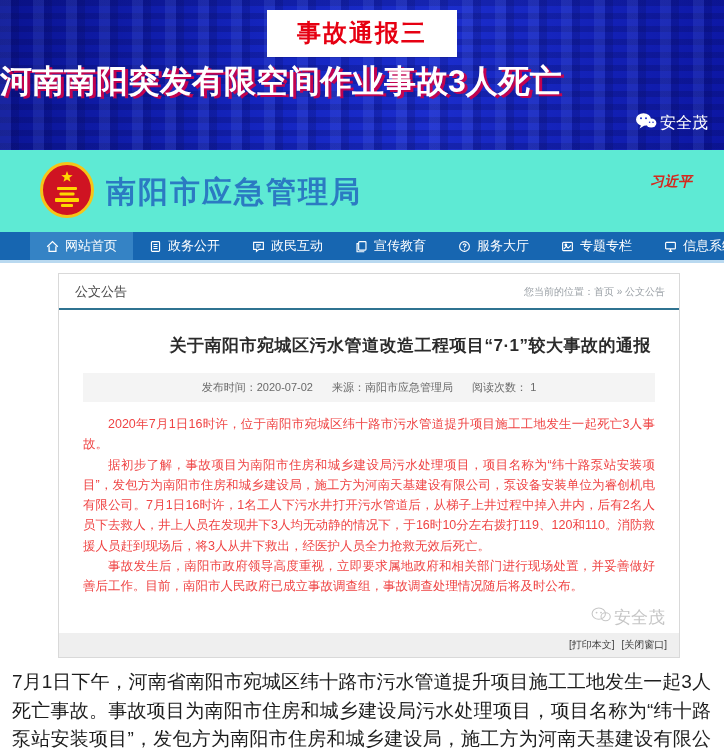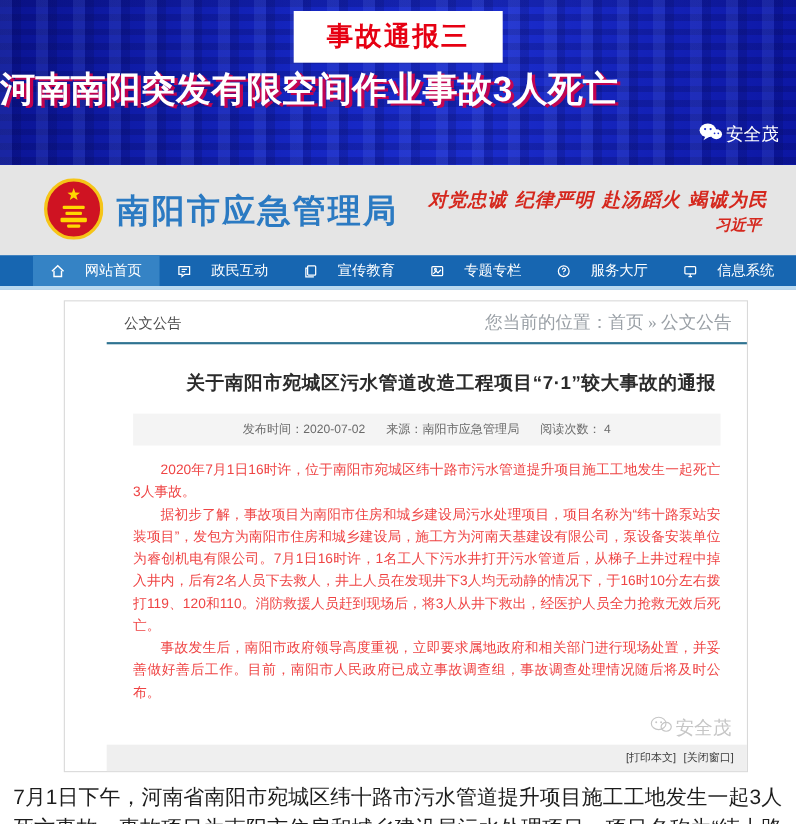--- a/index.html
+++ b/index.html
@@ -33,56 +33,56 @@
     white-space:nowrap;
   }
   .banner-watermark{
     position:absolute; right:16px; bottom:16px; z-index:3;
     display:flex; align-items:center; gap:3px; color:#ffffff; font-size:16px;
   }
 
   
   .site-header{
     display:flex; align-items:flex-start;
-    padding:10px 26px 10px 40px; height:82px; background:#e5e5e5;
+    padding:10px 26px 10px 40px; height:82px; background:#5eead4;
   }
   .emblem{ flex:0 0 auto; margin-top:2px; }
   .org-name{
     color:#2b7ac2; font-size:30px; font-weight:bold;
     margin-left:12px; margin-top:12px; letter-spacing:2px; white-space:nowrap;
   }
   .motto{ margin-left:auto; margin-top:10px; text-align:right;
     color:#d5281e; font-family:"DejaVu Serif","Liberation Serif",serif;
     font-style:italic; font-weight:bold;
   }
   .motto-line{ font-size:17px; letter-spacing:1px; white-space:nowrap; }
   .motto-sign{ font-size:14px; margin-top:3px; padding-right:6px; }
 
   
   .nav{
     display:flex; align-items:stretch; height:31px;
     background:#1766b1; border-bottom:3px solid #b9d9f0; padding-left:30px;
   }
   .nav-item{
-    display:flex; align-items:center; gap:18px;
+    display:flex; align-items:center; gap:6px;
     color:#ffffff; font-size:13px; padding:0 16px; cursor:pointer; white-space:nowrap;
   }
   .nav-item.active{ background:#3583c5; }
   .nav-item svg{ display:block; }
 
   
   .doc-panel{
-    margin:10px 44px 0 58px; border:1px solid #d9d9d9; background:#ffffff;padding-left:38px;
+    margin:10px 44px 0 58px; border:1px solid #d9d9d9; background:#ffffff;
   }
   .panel-head{
     display:flex; justify-content:space-between; align-items:center;
     padding:9px 14px 7px 16px; border-bottom:2px solid #2f7391;
   }
   .section-title{ font-size:13px; color:#4a4a4a; }
-  .breadcrumb{ font-size:16px; color:#9aa0a6;font-family:Liberation Serif, serif; }
+  .breadcrumb{ font-size:10px; color:#9aa0a6; }
   .doc-title{
     text-align:right; font-size:17px; font-weight:bold; color:#2b2b2b;
     margin:24px 28px 16px; letter-spacing:.5px;
   }
   .meta-bar{
     margin:0 24px; background:#f4f4f4; text-align:center;
     font-size:11px; color:#6a6a6a; padding:7px 0;
   }
   .meta-bar span{ margin:10px 8px; }
   .doc-body{
@@ -138,72 +138,80 @@
       <ellipse cx="27" cy="28" rx="25.5" ry="26.5" fill="none" stroke="#f5c518" stroke-width="3"></ellipse>
       <polygon fill="#ffd700" points="27,9 28.47,12.98 32.71,13.15 29.38,15.77 30.53,19.85 27,17.5 23.47,19.85 24.62,15.77 21.29,13.15 25.53,12.98"></polygon>
       <rect x="17" y="25" width="20" height="3" rx="1" fill="#ffd700"></rect>
       <rect x="19.5" y="30.5" width="15" height="3" rx="1" fill="#ffd700"></rect>
       <rect x="15" y="36" width="24" height="4" rx="1" fill="#ffd700"></rect>
       <rect x="21" y="42" width="12" height="3" rx="1" fill="#ffd700"></rect>
     </svg>
   </span>
   <div class="org-name">南阳市应急管理局</div>
   <div class="motto">
-    <div class="motto-line">对党忠诚  纪律严明  赴汤蹈火  竭诚为民</div>
     <div class="motto-sign">习近平</div>
   </div>
 </div>
 
 <div class="nav">
   <div class="nav-item active">
     <span>
       <svg width="13" height="13" viewBox="0 0 16 16" fill="none" stroke="currentColor" stroke-width="1.6">
           <path d="M1.5 8.2 8 2l6.5 6.2"></path>
           <path d="M3.8 7.6V14h8.4V7.6"></path>
         </svg>
     </span>
     <span>网站首页</span>
   </div>
   <div class="nav-item">
     <span>
       <svg width="13" height="13" viewBox="0 0 16 16" fill="none" stroke="currentColor" stroke-width="1.4">
+          <rect x="3" y="2" width="10" height="12" rx="1"></rect>
+          <path d="M5.5 5.5h5M5.5 8h5M5.5 10.5h5"></path>
+        </svg>
+    </span>
+    <span>政务公开</span>
+  </div>
+  <div class="nav-item">
+    <span>
+      <svg width="13" height="13" viewBox="0 0 16 16" fill="none" stroke="currentColor" stroke-width="1.4">
           <path d="M2 3h12v8.5H8.5L5.5 14v-2.5H2z"></path>
           <path d="M5 6h6M5 8.6h4"></path>
         </svg>
     </span>
     <span>政民互动</span>
   </div>
   <div class="nav-item">
     <span>
       <svg width="13" height="13" viewBox="0 0 16 16" fill="none" stroke="currentColor" stroke-width="1.4">
           <rect x="4.5" y="2" width="9" height="10.5" rx="1"></rect>
           <path d="M4.5 4.5H2.5V14.5H11.5"></path>
         </svg>
     </span>
     <span>宣传教育</span>
+  </div>
+  <div class="nav-item">
+    <span>
+      <svg width="13" height="13" viewBox="0 0 16 16" fill="none" stroke="currentColor" stroke-width="1.4">
+          <circle cx="8" cy="8" r="6"></circle>
+          <path d="M6.3 6.2c.2-1 1-1.6 1.9-1.5.9 0 1.7.7 1.7 1.6 0 1.1-1.4 1.4-1.9 2.2v.6"></path>
+          <circle cx="8" cy="11.3" r=".7" fill="currentColor" stroke="none"></circle>
+        </svg>
+    </span>
+    <span>服务大厅</span>
   </div>
   <div class="nav-item">
     <span>
       <svg width="13" height="13" viewBox="0 0 16 16" fill="none" stroke="currentColor" stroke-width="1.4">
           <rect x="2" y="3" width="12" height="10" rx="1"></rect>
           <path d="M3.5 11l3.2-3.2 2.1 2.1 3.4-3.4"></path>
           <circle cx="6" cy="6" r="1"></circle>
         </svg>
     </span>
     <span>专题专栏</span>
-  </div>
-  <div class="nav-item">
-    <span>
-      <svg width="13" height="13" viewBox="0 0 16 16" fill="none" stroke="currentColor" stroke-width="1.4">
-          <circle cx="8" cy="8" r="6"></circle>
-          <path d="M6.3 6.2c.2-1 1-1.6 1.9-1.5.9 0 1.7.7 1.7 1.6 0 1.1-1.4 1.4-1.9 2.2v.6"></path>
-          <circle cx="8" cy="11.3" r=".7" fill="currentColor" stroke="none"></circle>
-        </svg>
-    </span>
-    <span>服务大厅</span>
   </div>
   <div class="nav-item">
     <span>
       <svg width="13" height="13" viewBox="0 0 16 16" fill="none" stroke="currentColor" stroke-width="1.4">
           <rect x="2" y="3" width="12" height="8" rx="1"></rect>
           <path d="M6 14h4M8 11v3"></path>
         </svg>
     </span>
     <span>信息系统</span>
   </div>
@@ -211,21 +219,21 @@
 
 <div class="doc-panel">
   <div class="panel-head">
     <span class="section-title">公文公告</span>
     <span class="breadcrumb">您当前的位置：首页 » 公文公告</span>
   </div>
   <div class="doc-title">关于南阳市宛城区污水管道改造工程项目“7·1”较大事故的通报</div>
   <div class="meta-bar">
     <span>发布时间：2020-07-02</span>
     <span>来源：南阳市应急管理局</span>
-    <span>阅读次数： 4</span>
+    <span>阅读次数： 1</span>
   </div>
   <div class="doc-body">
     <p>2020年7月1日16时许，位于南阳市宛城区纬十路市污水管道提升项目施工工地发生一起死亡3人事故。</p>
     <p>据初步了解，事故项目为南阳市住房和城乡建设局污水处理项目，项目名称为“纬十路泵站安装项目”，发包方为南阳市住房和城乡建设局，施工方为河南天基建设有限公司，泵设备安装单位为睿创机电有限公司。7月1日16时许，1名工人下污水井打开污水管道后，从梯子上井过程中掉入井内，后有2名人员下去救人，井上人员在发现井下3人均无动静的情况下，于16时10分左右拨打119、120和110。消防救援人员赶到现场后，将3人从井下救出，经医护人员全力抢救无效后死亡。</p>
     <p>事故发生后，南阳市政府领导高度重视，立即要求属地政府和相关部门进行现场处置，并妥善做好善后工作。目前，南阳市人民政府已成立事故调查组，事故调查处理情况随后将及时公布。</p>
   </div>
   <div class="doc-watermark">
     <span>
       <svg width="20" height="16" viewBox="0 0 22 18">
         <ellipse cx="8.5" cy="7.5" rx="7.5" ry="6.3" fill="none" stroke="#c6c6c6" stroke-width="1.2"></ellipse>

